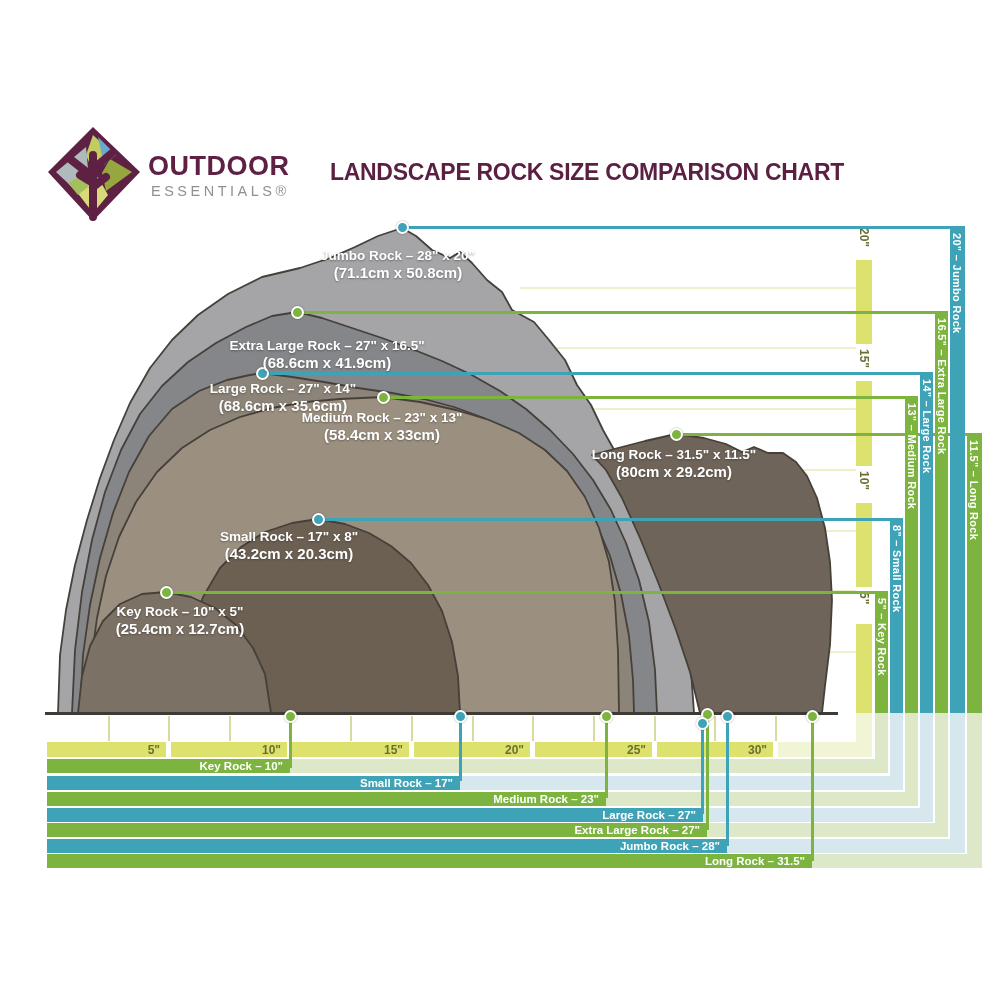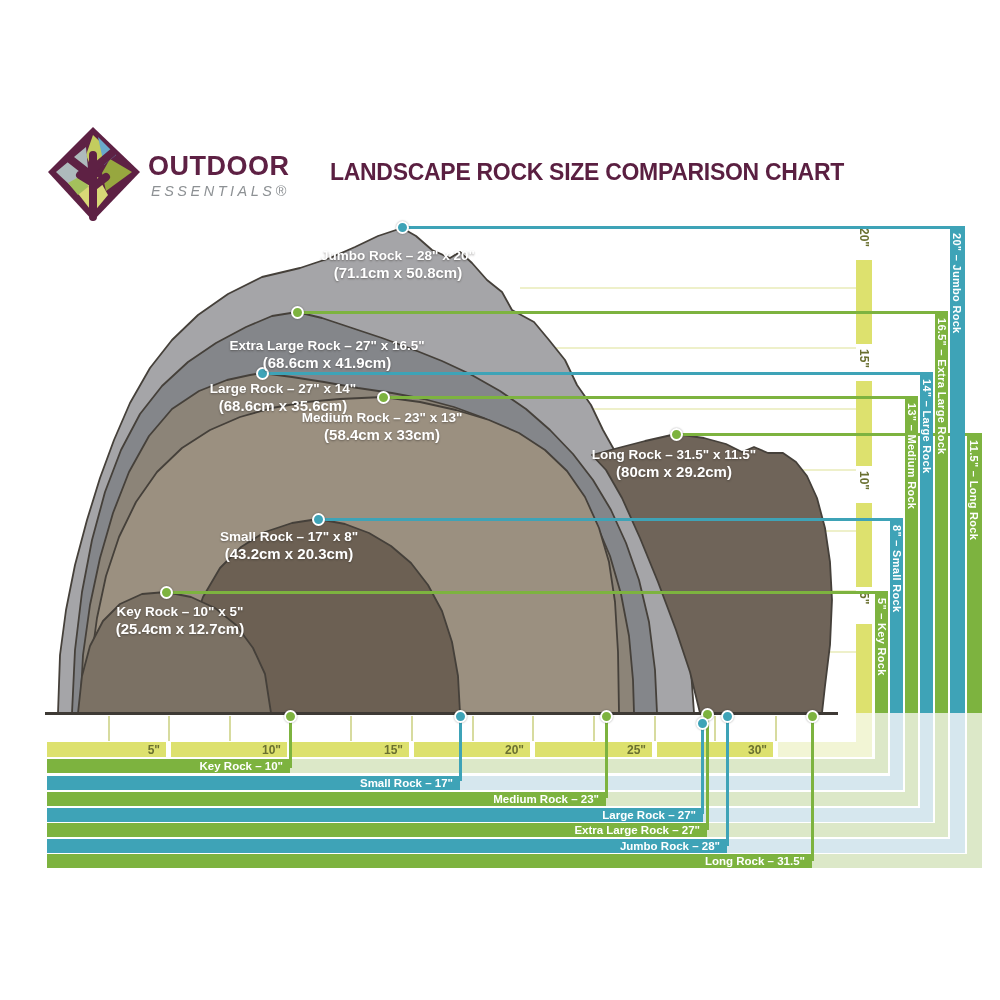--- a/index.html
+++ b/index.html
@@ -20,21 +20,21 @@
   .hbar{position:absolute;height:14px;}
   .hbar-lbl{position:absolute;height:14px;line-height:14px;color:#fff;font-weight:bold;
             font-size:11.5px;text-align:right;box-sizing:border-box;padding-right:7px;white-space:nowrap;}
   .xtick-lbl{position:absolute;width:52px;text-align:right;font-size:12px;font-weight:bold;color:#6a7030;}
   .ytick-lbl{position:absolute;writing-mode:vertical-rl;font-size:12px;font-weight:bold;color:#6a7030;}
   .fade{position:absolute;}
   .tickstub{position:absolute;width:2px;background:#d7db9f;}
   .htickline{position:absolute;height:2px;background:#eef0ca;}
   .brand1{position:absolute;left:148px;top:151px;font-size:27px;font-weight:bold;
           color:#5e2144;letter-spacing:.5px;}
-  .brand2{position:absolute;left:151px;top:183px;font-size:14.5px;color:#8d9194;letter-spacing:3.5px;font-style:italic;}
+  .brand2{position:absolute;left:151px;top:183px;font-size:14.5px;color:#8d9194;letter-spacing:3.5px;}
   .title{position:absolute;left:330px;top:159px;width:470px;text-align:center;font-size:23px;
          font-weight:bold;color:#5a1f41;letter-spacing:-.3px;white-space:nowrap;}
 </style>
 </head>
 <body>
 
 <div id="stage">
 
   <svg class="abs" style="left:46px;top:125px;" width="96" height="98" viewBox="0 0 96 98">
     <polygon points="47,2 94,47 47,96 2,47" fill="#5e2144"></polygon>

